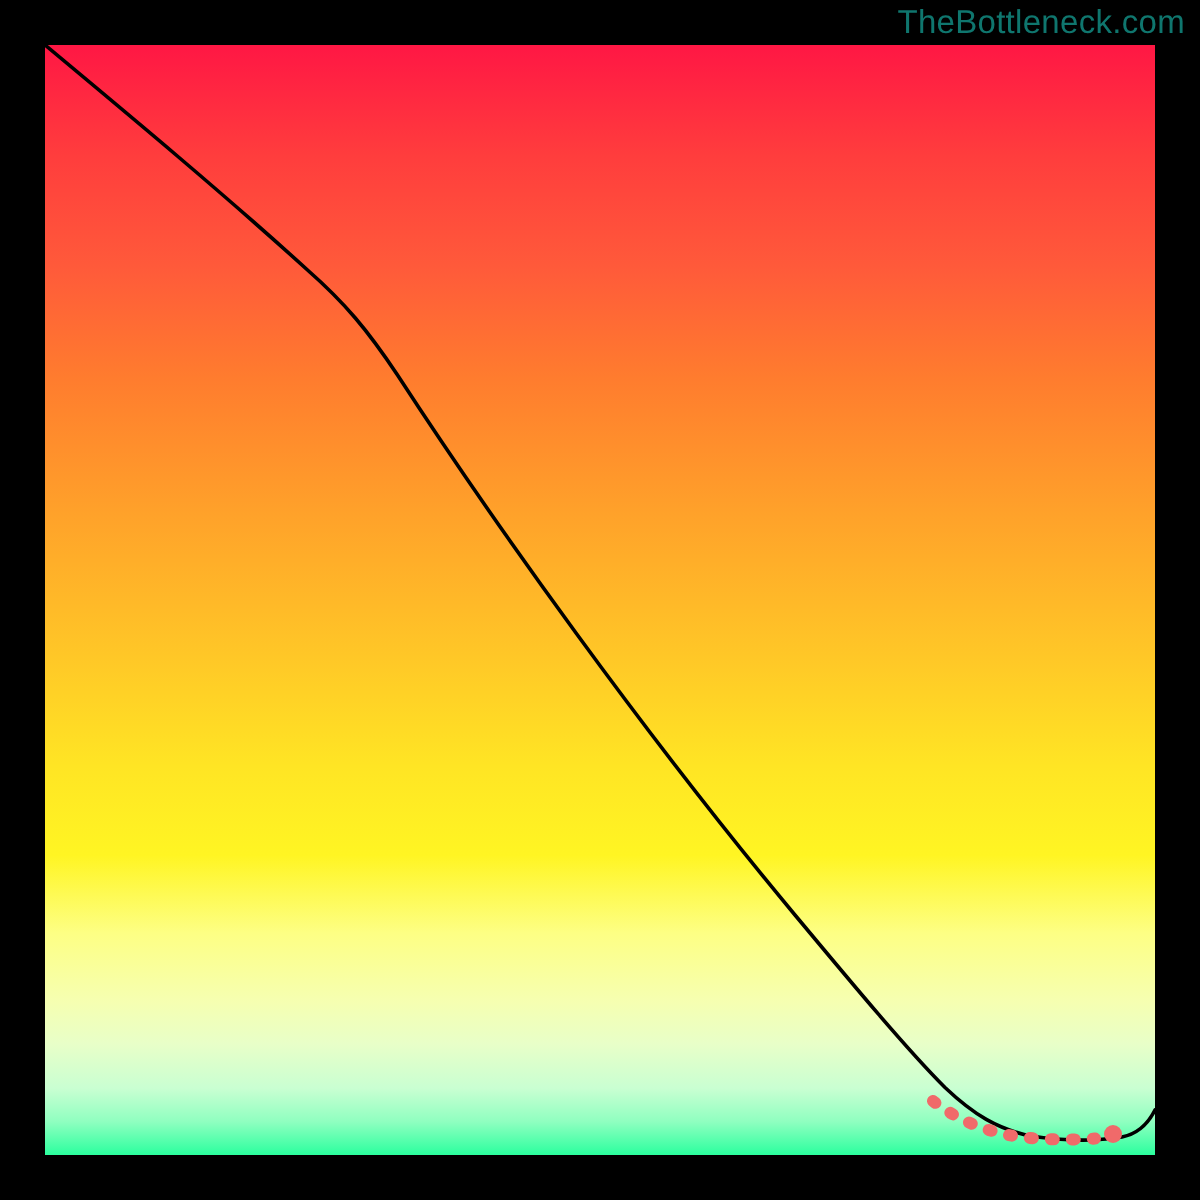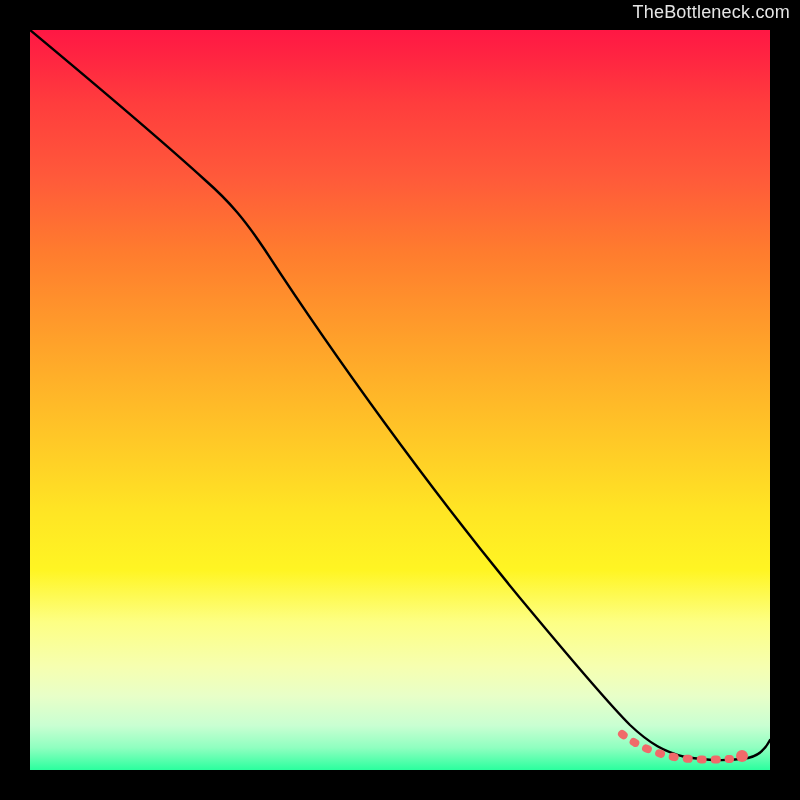--- a/index.html
+++ b/index.html
@@ -14,22 +14,22 @@
   .frame {
     position: relative;
     width: 800px;
     height: 800px;
     background: #000;
   }
   .watermark {
     position: absolute;
     top: 2px;
     right: 10px;
-    color: #e5e5e5;
-    font-size: 18px;
+    color: #0f766e;
+    font-size: 22px;
     font-weight: 500;
     letter-spacing: 0.2px;
     user-select: none;
   }
   .plot {
     position: absolute;
     left: 30px;
     top: 30px;
     width: 740px;
     height: 740px;

